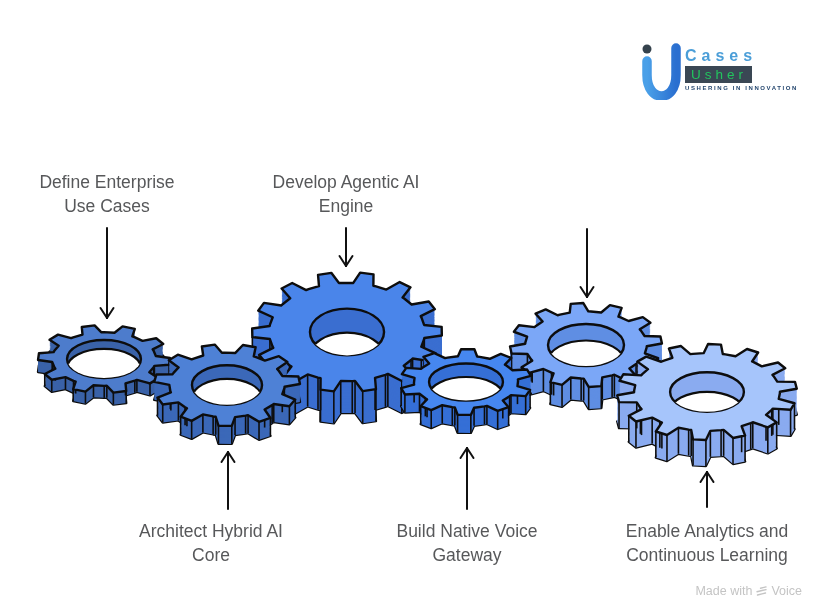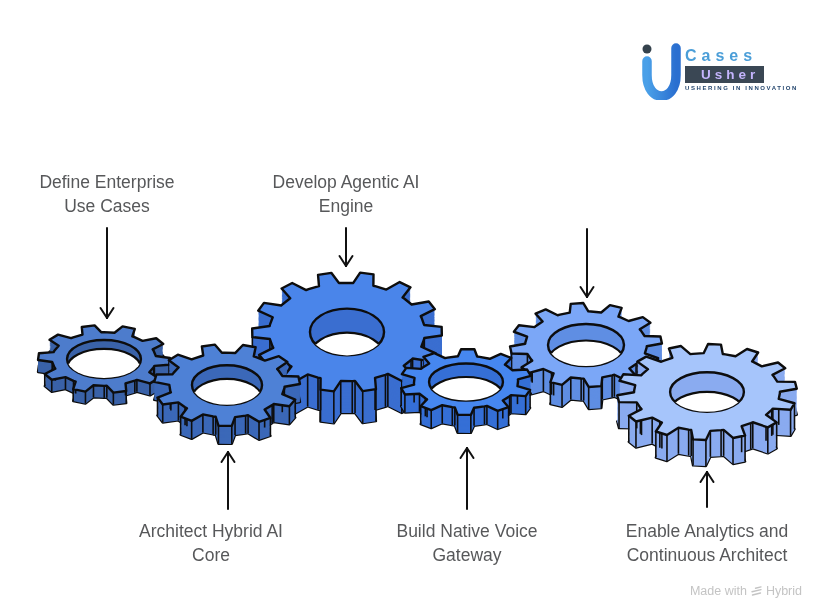--- a/index.html
+++ b/index.html
@@ -17,22 +17,22 @@
   
   #diagram-svg{position:absolute;left:0;top:0;}
   
   .logo{position:absolute;top:42px;right:30px;display:flex;align-items:flex-start;}
   .logo-mark{width:44px;height:58px;flex:0 0 auto;margin-right:2px;}
   .logo-text{display:flex;flex-direction:column;align-items:flex-start;padding-top:6px;}
   .logo-idea{
     font-weight:bold;font-size:16px;letter-spacing:5px;color:#4b9ed8;line-height:16px;
   }
   .logo-usher-box{
-    margin-top:2px;background:#3a4754;color:#c4b5fd;font-weight:bold;
-    font-size:13.5px;letter-spacing:4px;line-height:15px;padding:1px 5px 1px 16px;
+    margin-top:2px;background:#3a4754;color:#22c55e;font-weight:normal;
+    font-size:13.5px;letter-spacing:4px;line-height:15px;padding:1px 5px 1px 6px;
   }
   .logo-tagline{
     margin-top:2px;font-size:6px;font-weight:bold;letter-spacing:1.6px;color:#24466e;
   }
   
   .watermark{
     position:absolute;right:26px;bottom:18px;display:flex;align-items:center;gap:3px;
     font-size:12.5px;color:#c4c4c4;
   }
   .napkin-icon{width:13px;height:13px;}
@@ -409,21 +409,21 @@
 
   <div class="step-label" style="left: 107px; top: 170px; color: rgb(87, 88, 90);">Define Enterprise
 Use Cases</div>
   <div class="step-label" style="left: 211px; top: 519px; color: rgb(87, 88, 90);">Architect Hybrid AI
 Core</div>
   <div class="step-label" style="left: 467px; top: 519px; color: rgb(87, 88, 90);">Build Native Voice
 Gateway</div>
   <div class="step-label" style="left: 346px; top: 170px; color: rgb(87, 88, 90);">Develop Agentic AI
 Engine</div>
   <div class="step-label" style="left: 707px; top: 519px; color: rgb(87, 88, 90);">Enable Analytics and
-Continuous Architect</div>
+Continuous Learning</div>
 
   <div class="logo">
     <svg class="logo-mark" viewBox="0 0 44 58">
       <defs>
         <linearGradient id="gradU" x1="0" y1="0" x2="1" y2="0">
           <stop offset="0" stop-color="#4aa0e8"></stop>
           <stop offset="1" stop-color="#2a6fd0"></stop>
         </linearGradient>
       </defs>
       <circle cx="8" cy="7" r="4.5" fill="#35424d"></circle>
@@ -438,16 +438,16 @@
 
   <div class="watermark">
     <span>Made with</span>
     <svg class="napkin-icon" viewBox="0 0 13 13">
       <g stroke="#c4c4c4" stroke-width="1.4" stroke-linecap="round" fill="none">
         <line x1="2.5" y1="10" x2="10.5" y2="8"></line>
         <line x1="2" y1="6.7" x2="11" y2="4.6"></line>
         <line x1="5.5" y1="3.2" x2="11" y2="1.9"></line>
       </g>
     </svg>
-    <span>Hybrid</span>
+    <span>Voice</span>
   </div>
 
 </div>
 
 </body></html>

